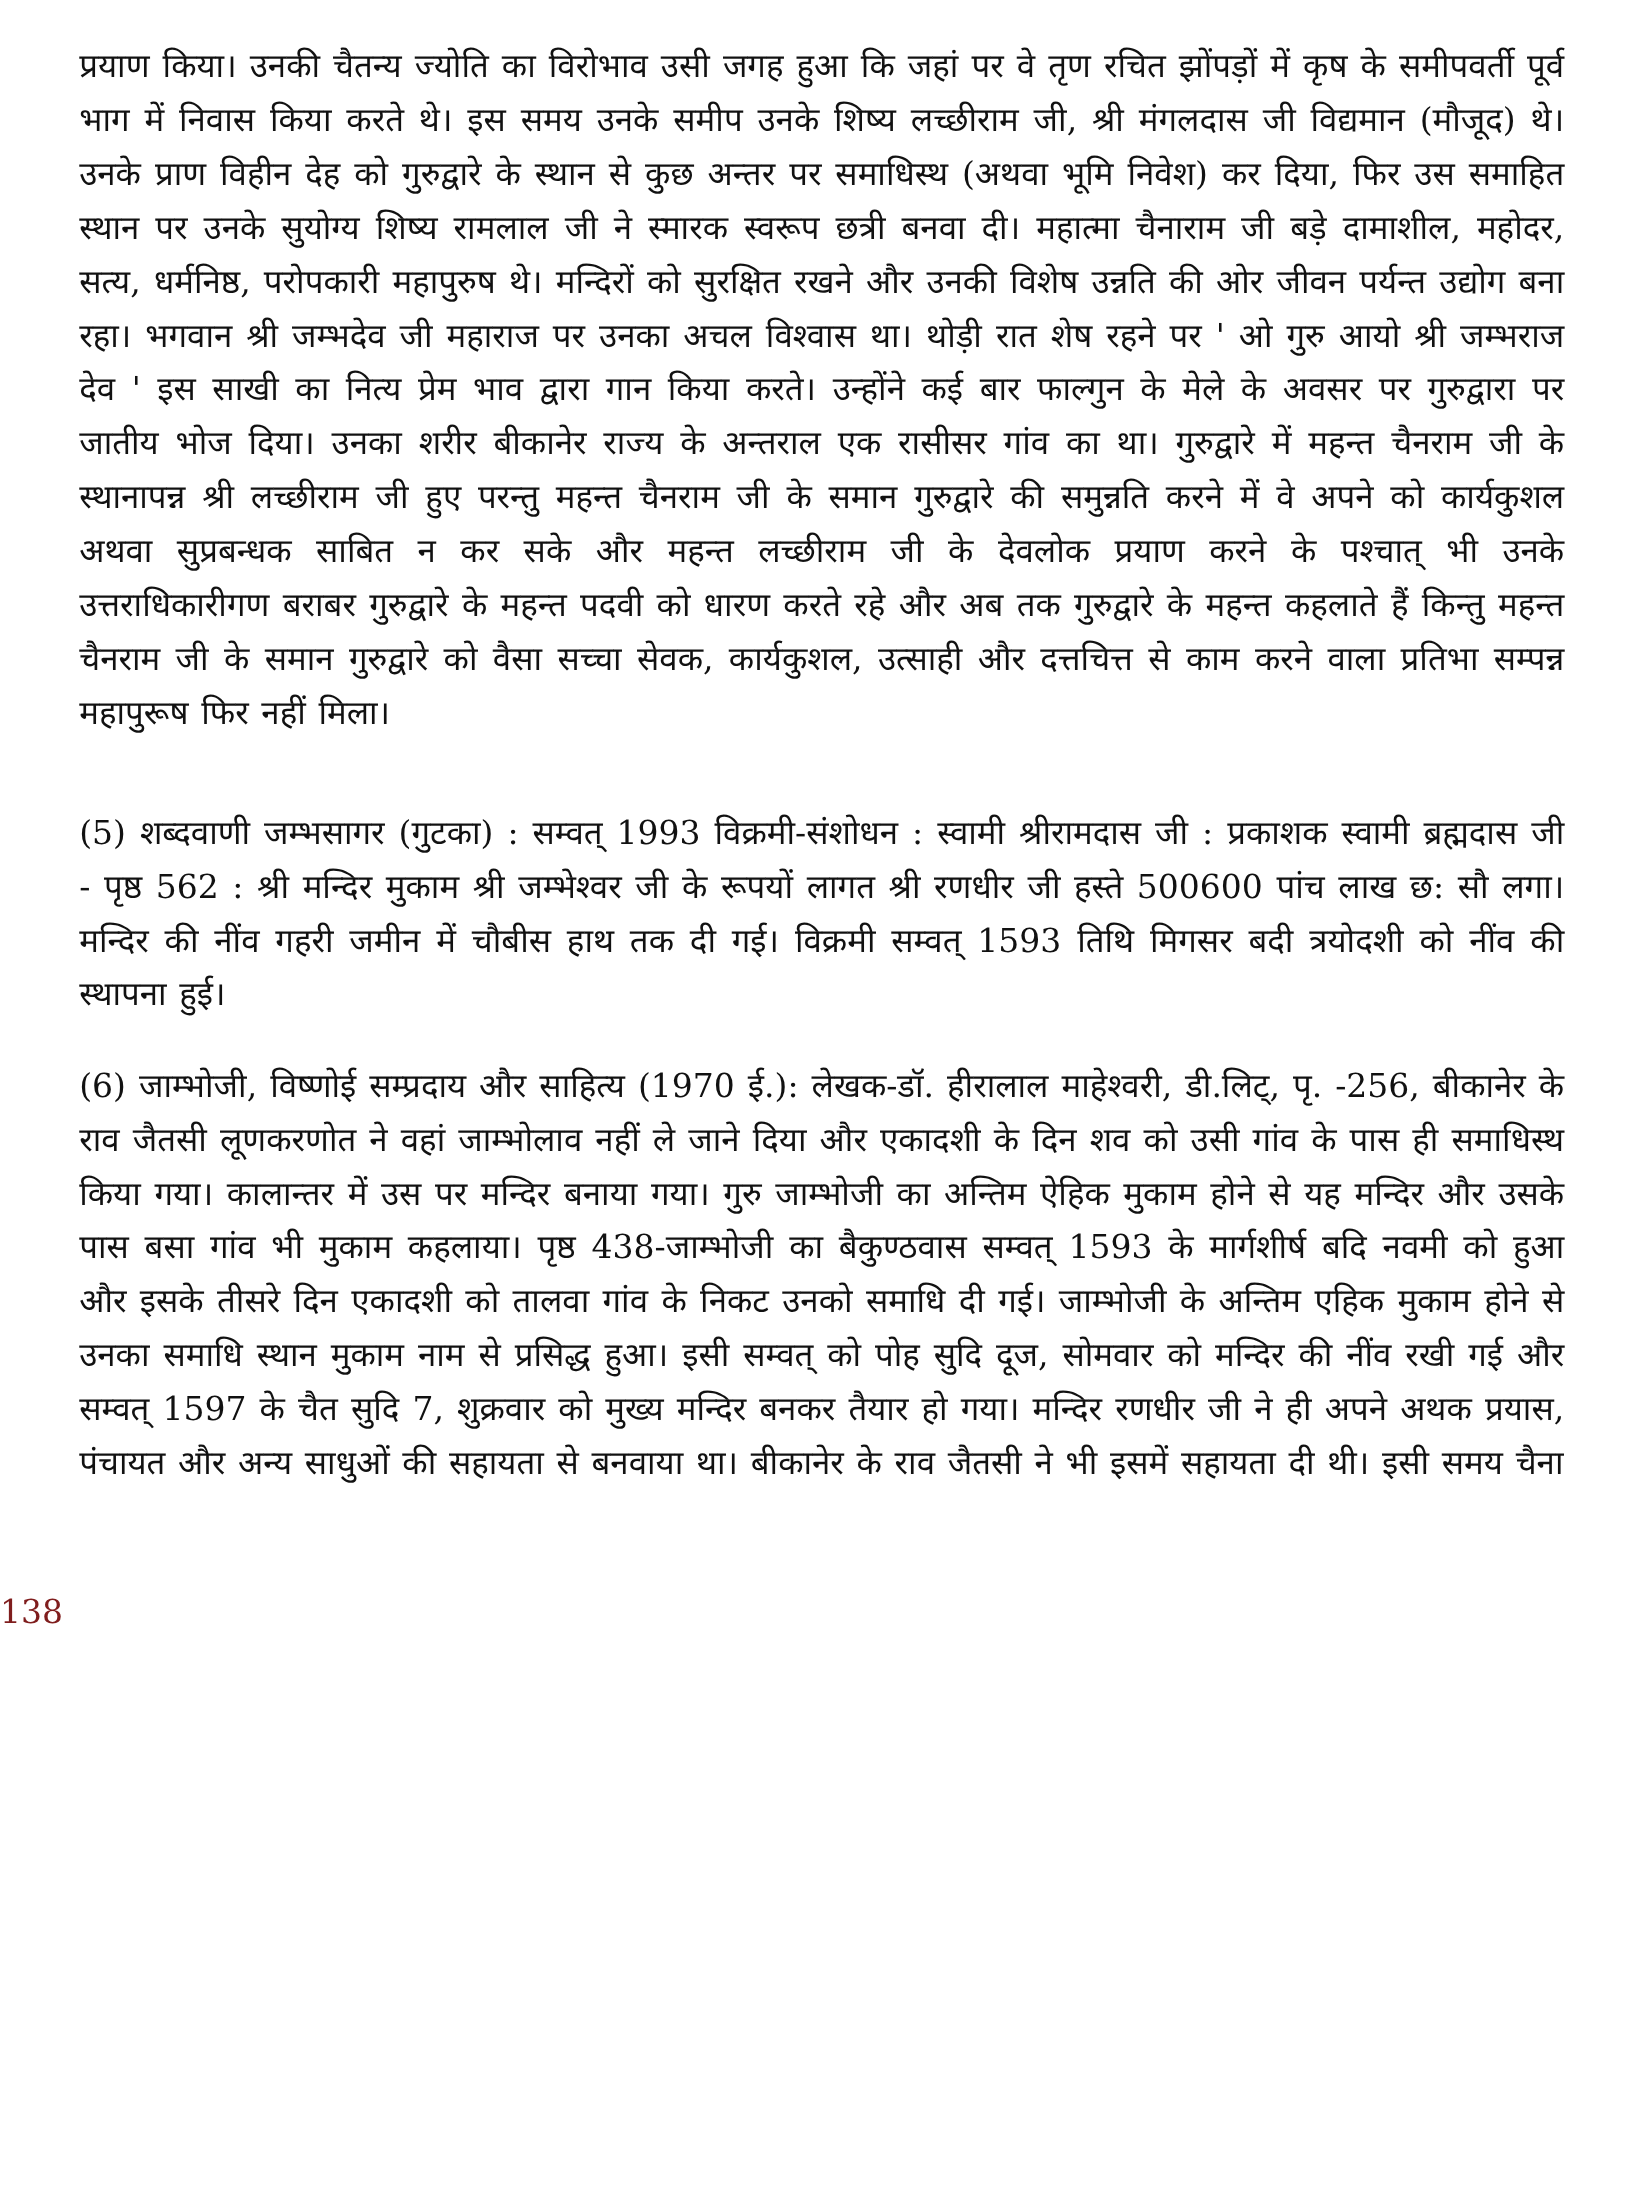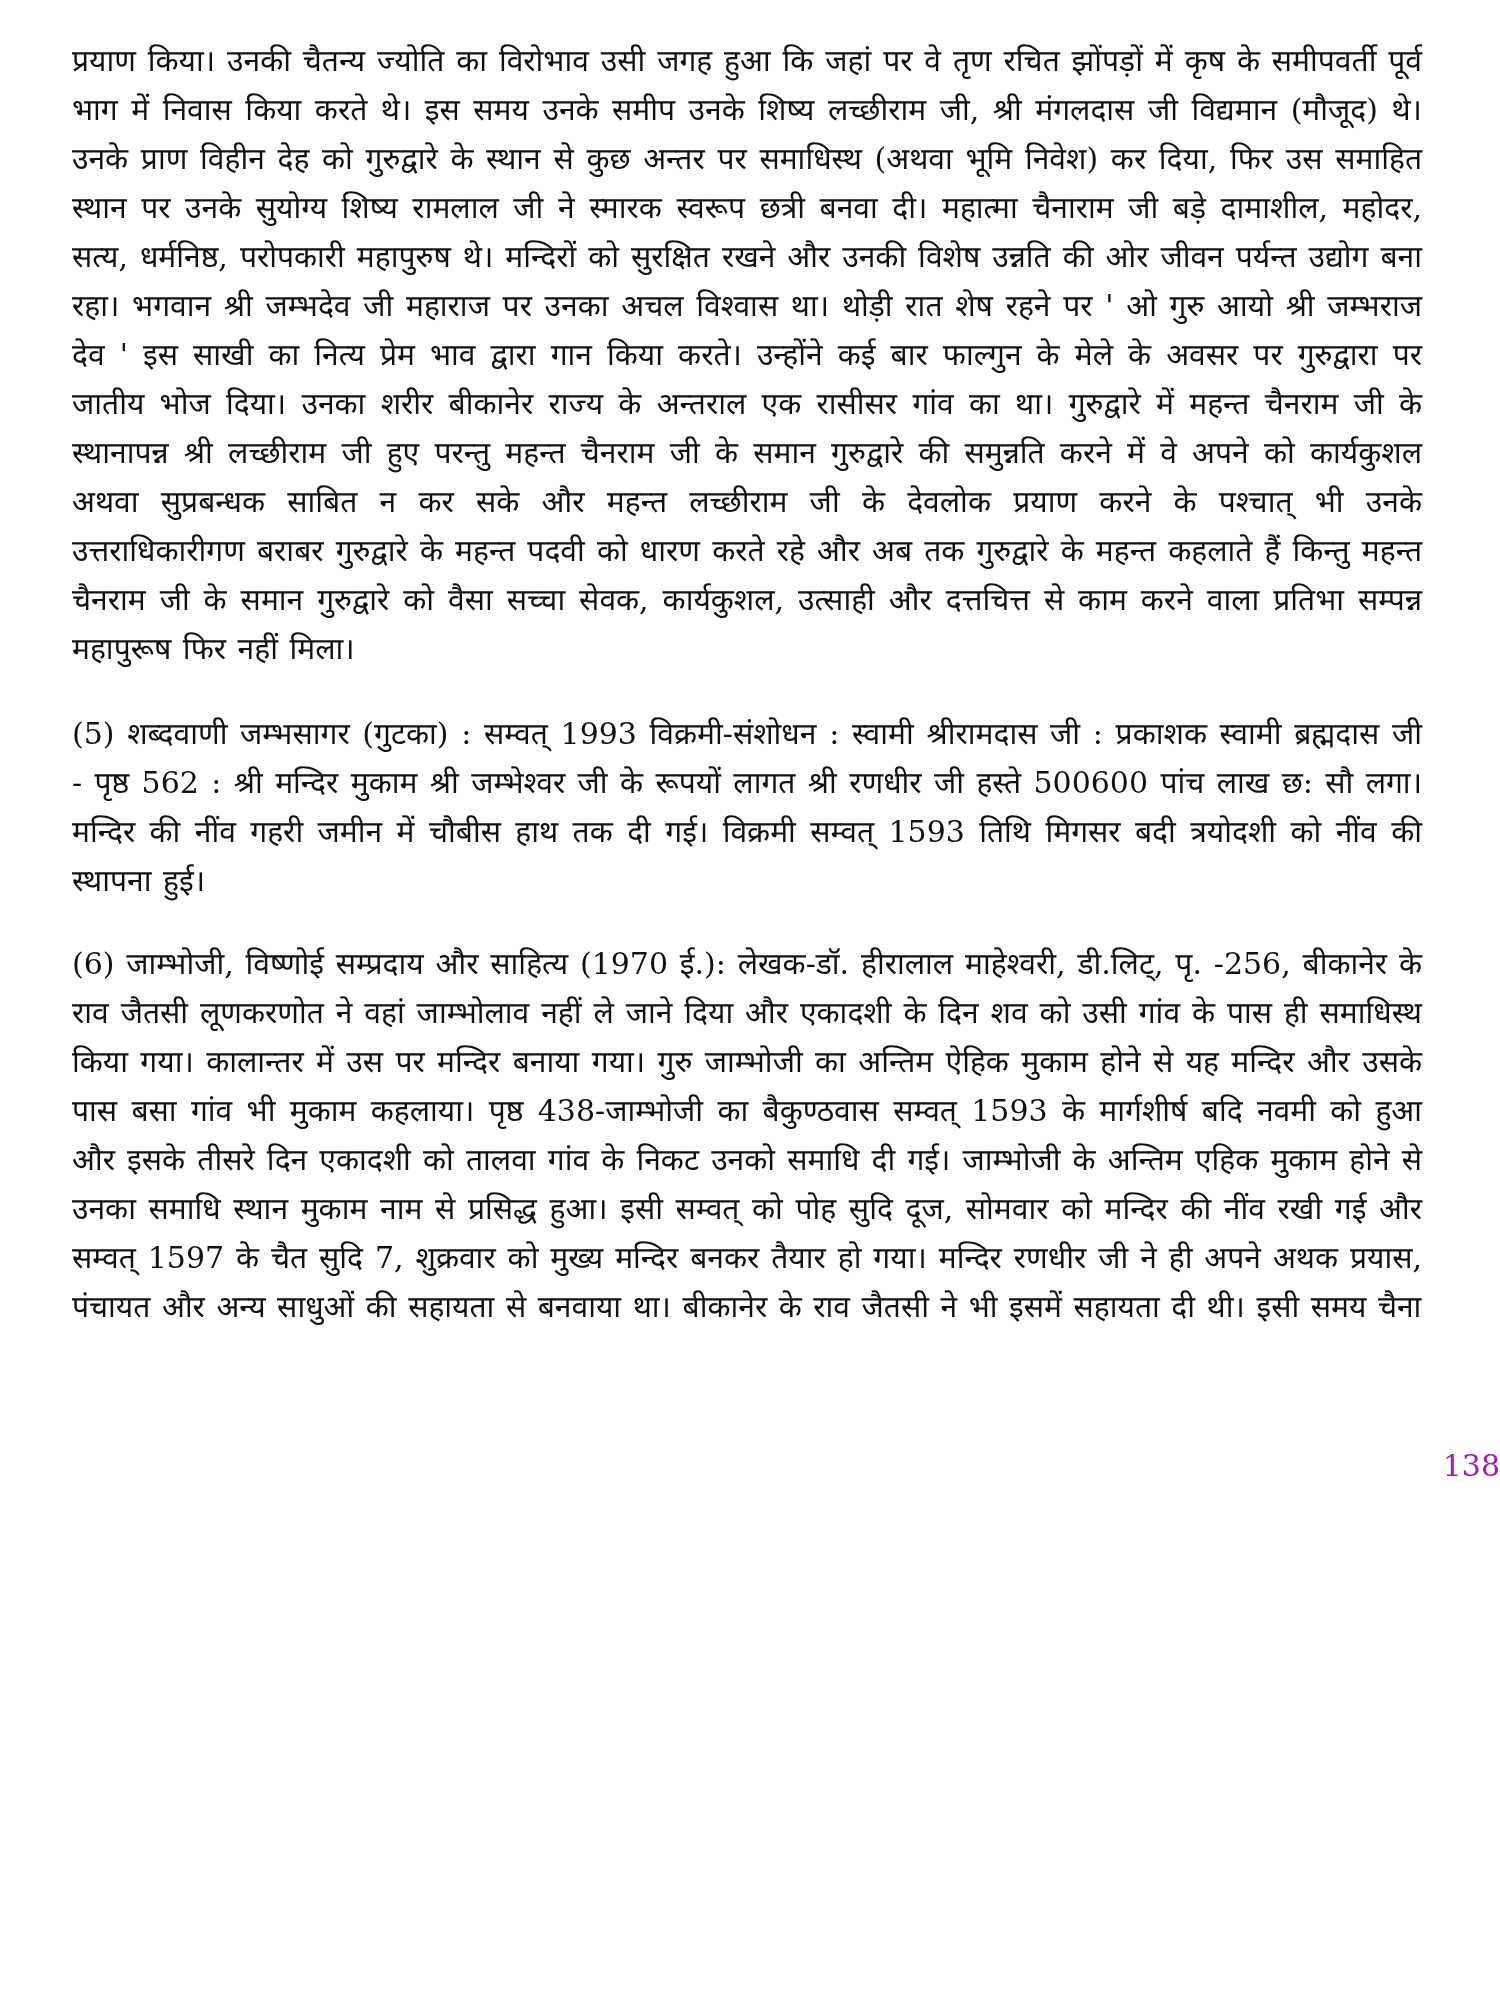--- a/index.html
+++ b/index.html
@@ -26,30 +26,30 @@
       font-size: 30px;
       line-height: 49px;
       text-align: justify;
       margin: 0 0 34px 0;
       word-spacing: 2px;
     }
     .para .lead {
       font-weight: normal;
     }
     .para.first {
-      margin-bottom: 36px;
+      margin-bottom: 60px;
     }
     .page-number {
       position: absolute;
       left: 0;
       top: 1448px;
       width: 100%;
-      text-align: right;
+      text-align: left;
       font-size: 30px;
-      color: #a21caf;
+      color: #7f1d1d;
     }
   </style>
 </head>
 <body>
 
 <div class="page">
   <div class="text-block">
 
     <p class="para first"><span>प्रयाण किया। उनकी चैतन्य ज्योति का विरोभाव उसी जगह हुआ कि जहां पर वे तृण रचित झोंपड़ों में कृष के समीपवर्ती पूर्व भाग में निवास किया करते थे। इस समय उनके समीप उनके शिष्य लच्छीराम जी, श्री मंगलदास जी विद्यमान (मौजूद) थे। उनके प्राण विहीन देह को गुरुद्वारे के स्थान से कुछ अन्तर पर समाधिस्थ (अथवा भूमि निवेश) कर दिया, फिर उस समाहित स्थान पर उनके सुयोग्य शिष्य रामलाल जी ने स्मारक स्वरूप छत्री बनवा दी। महात्मा चैनाराम जी बड़े दामाशील, महोदर, सत्य, धर्मनिष्ठ, परोपकारी महापुरुष थे। मन्दिरों को सुरक्षित रखने और उनकी विशेष उन्नति की ओर जीवन पर्यन्त उद्योग बना रहा। भगवान श्री जम्भदेव जी महाराज पर उनका अचल विश्वास था। थोड़ी रात शेष रहने पर ' ओ गुरु आयो श्री जम्भराज देव ' इस साखी का नित्य प्रेम भाव द्वारा गान किया करते। उन्होंने कई बार फाल्गुन के मेले के अवसर पर गुरुद्वारा पर जातीय भोज दिया। उनका शरीर बीकानेर राज्य के अन्तराल एक रासीसर गांव का था। गुरुद्वारे में महन्त चैनराम जी के स्थानापन्न श्री लच्छीराम जी हुए परन्तु महन्त चैनराम जी के समान गुरुद्वारे की समुन्नति करने में वे अपने को कार्यकुशल अथवा सुप्रबन्धक साबित न कर सके और महन्त लच्छीराम जी के देवलोक प्रयाण करने के पश्चात् भी उनके उत्तराधिकारीगण बराबर गुरुद्वारे के महन्त पदवी को धारण करते रहे और अब तक गुरुद्वारे के महन्त कहलाते हैं किन्तु महन्त चैनराम जी के समान गुरुद्वारे को वैसा सच्चा सेवक, कार्यकुशल, उत्साही और दत्तचित्त से काम करने वाला प्रतिभा सम्पन्न महापुरूष फिर नहीं मिला।</span></p>
 

